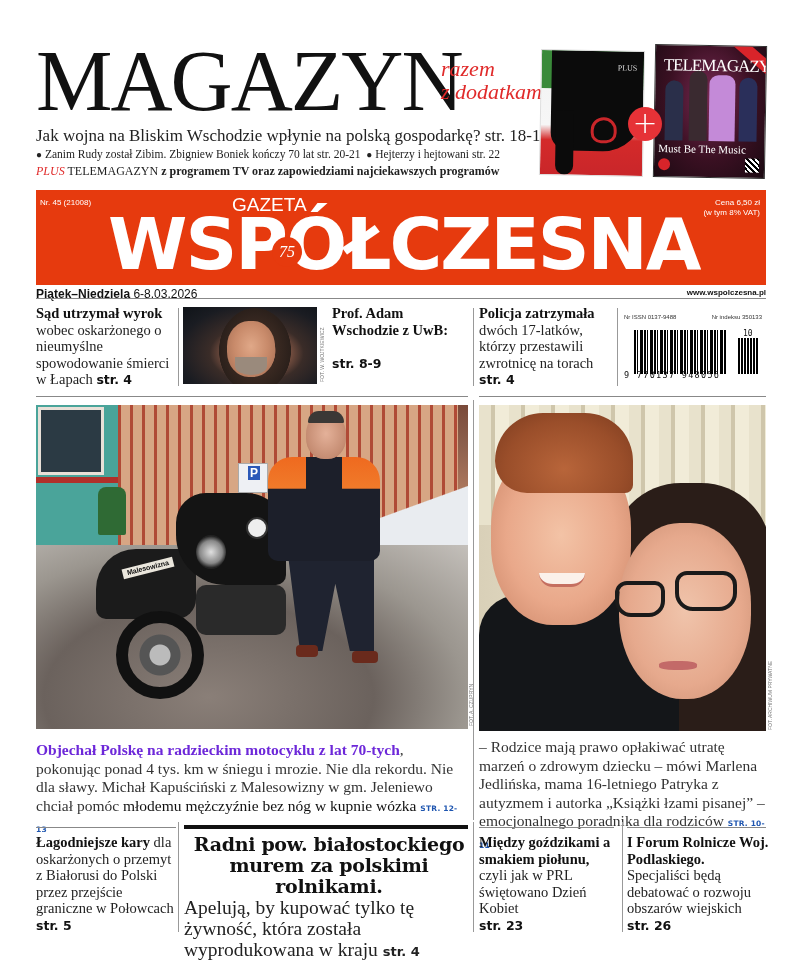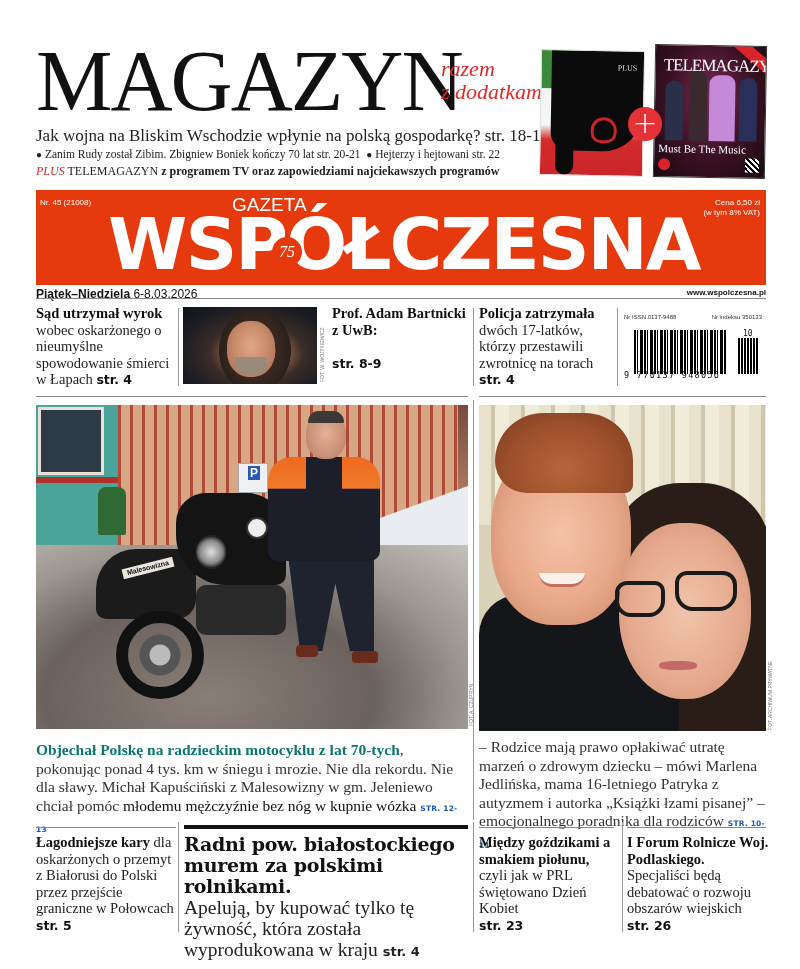--- a/index.html
+++ b/index.html
@@ -163,27 +163,27 @@
   .photo-family .woman-hair { position:absolute; left:132px; top:78px; width:160px; height:240px; border-radius: 70px 70px 10px 10px; background:#2a1d18; }
   .photo-family .woman-face { position:absolute; left:140px; top:118px; width:132px; height:176px; border-radius: 46% 46% 48% 48%;
      background: radial-gradient(ellipse at 50% 50%, #f0c4ab 0%, #e6a98d 60%, #c78b6f 100%); }
   .photo-family .glasses-l { position:absolute; left:136px; top:176px; width:50px; height:36px; border:4px solid #1a1a1a; border-radius: 12px 10px 16px 16px; }
   .photo-family .glasses-r { position:absolute; left:196px; top:166px; width:62px; height:40px; border:4px solid #1a1a1a; border-radius: 12px 14px 18px 18px; }
   .photo-family .woman-lips { position:absolute; left:180px; top:256px; width:38px; height:9px; background:#c36a68; border-radius: 40%; }
   .photo-family .dress { position:absolute; left:200px; top:300px; width:90px; height:30px; background:#2a1d18; }
 
   
   .caption-moto { left: 36px; top: 741px; width: 432px; font-family: "Liberation Serif", serif; font-size: 15.5px; line-height: 18.5px; color: #333; }
-  .caption-moto b { font-weight: 700; color: #0f766e; }
+  .caption-moto b { font-weight: 700; color: #6d28d9; }
   .caption-moto .darker { color: #111; }
   .strblue { font-family: "DejaVu Sans", sans-serif; font-size: 7.5px; font-weight: 700; color: #1f56b0; letter-spacing: 0.2px; }
   .caption-family { left: 479px; top: 738px; width: 290px; font-family: "Liberation Serif", serif; font-size: 15.5px; line-height: 18.5px; color: #333; }
 
   
-  .headline-big { font-family: "DejaVu Serif", serif; font-weight: 700; font-size: 19px; line-height: 21px; color: #111; letter-spacing: -0.3px; }
+  .headline-big { font-family: "DejaVu Serif", serif; font-weight: 700; font-size: 19px; line-height: 21px; color: #111; letter-spacing: -0.3px; text-align: center; }
   .deck-big { font-family: "Liberation Serif", serif; font-size: 19.5px; line-height: 21px; color: #222; }
   .deck-big .pg { font-family: "DejaVu Sans", sans-serif; font-weight: 700; font-size: 13px; }
   .topbar { height: 4px; background: #111; }
 </style>
 </head>
 <body>
 
 <div class="abs magazyn-title">MAGAZYN</div>
 <div class="abs magazyn-sub">
   <div>razem</div>
@@ -246,21 +246,21 @@
 <div class="abs vrule" style="left:178px;top:308px;height:78px;"></div>
 
 <div class="abs photo-bartnicki">
   <div class="hair"></div>
   <div class="face"></div>
   <div class="beard"></div>
 </div>
 <div class="abs credit" style="left:319px;top:312px;height:70px;">FOT. W. WOJTKIEWICZ</div>
 
 <div class="abs teaser" style="left:332px;top:305px;width:140px;">
-  <div><b>Prof. Adam Bartnicki z UwB:</b></div>
+  <div><b>Prof. Adam Wschodzie z UwB:</b></div>
   <br>
   <span class="pg">str. 8-9</span>
 </div>
 <div class="abs vrule" style="left:473px;top:308px;height:78px;"></div>
 
 <div class="abs teaser" style="left:479px;top:305px;width:135px;">
   <b>Policja zatrzymała</b>
   <span>dwóch 17-latków, którzy przestawili zwrotnicę na torach</span>
   <span class="pg">str. 4</span>
 </div>

